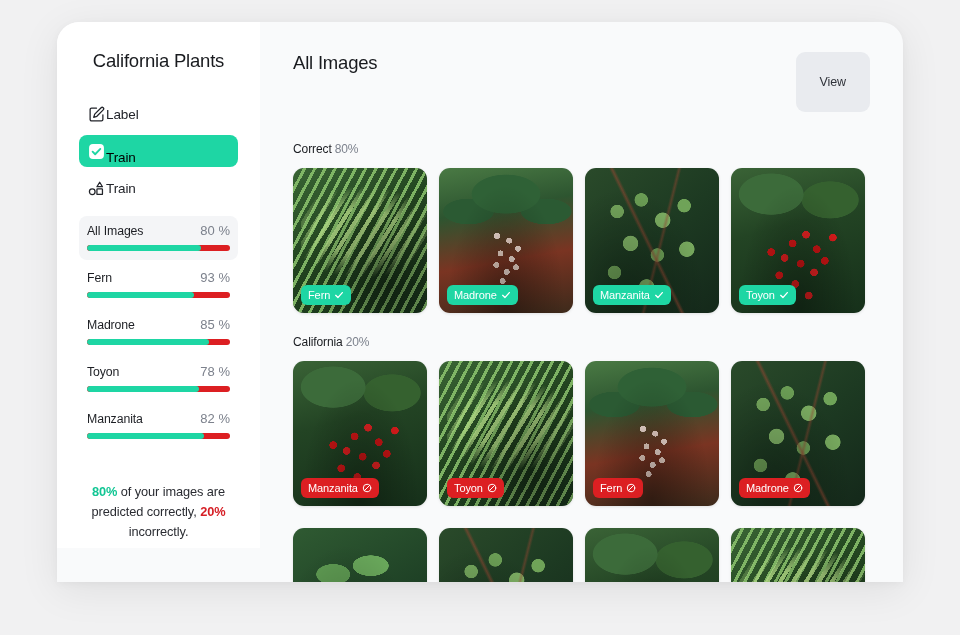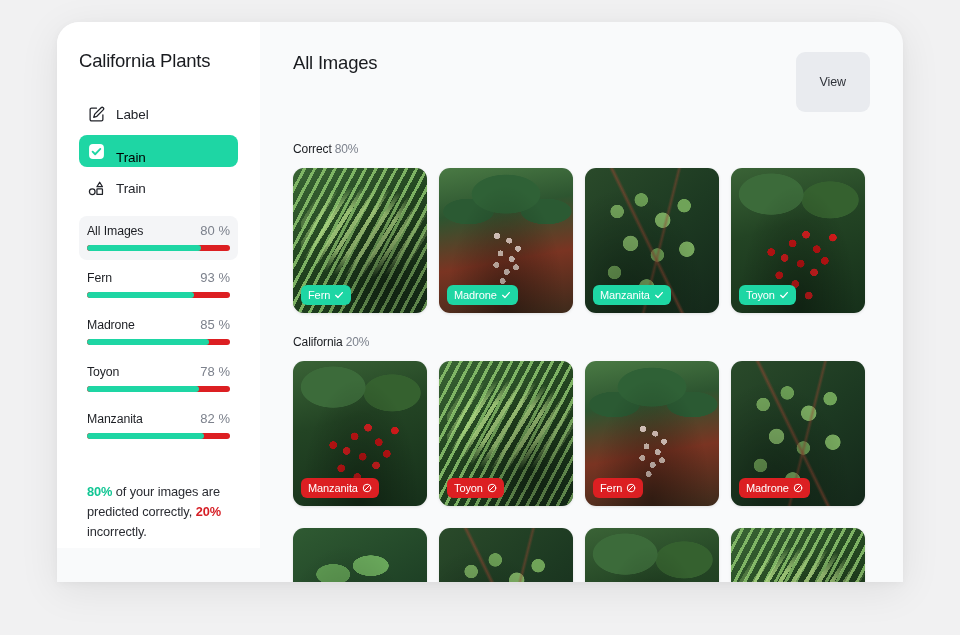--- a/index.html
+++ b/index.html
@@ -20,32 +20,33 @@
     overflow: hidden;
     display: flex;
   }
   
   #sidebar {
     width: 203px; flex: 0 0 203px;
     background: #ffffff;
     padding: 28px 22px 0 22px;
     height: 526px;
     position: relative;
+    text-align: center;
   }
   #app-title {
     font-size: 18.5px;
     font-weight: 400;
     color: #191b1f;
     letter-spacing: -0.2px;
     margin-bottom: 26px;
     white-space: nowrap;
   }
   .nav-item {
     display: flex; align-items: center;
-    gap: 11px;
+    gap: 1px;
     height: 32px;
     padding: 0 9px;
     border-radius: 8px;
     margin-bottom: 5px;
     cursor: pointer;
   }
   .nav-item.active { background: #1ed6a4; }
   .nav-label { font-size: 13.5px; color: #22242a; letter-spacing: -0.1px; }
   .nav-item.active .nav-label { color: #000000; margin-top: 12px; }
   .nav-icon { width: 17px; height: 17px; flex: 0 0 17px; display: block; }

